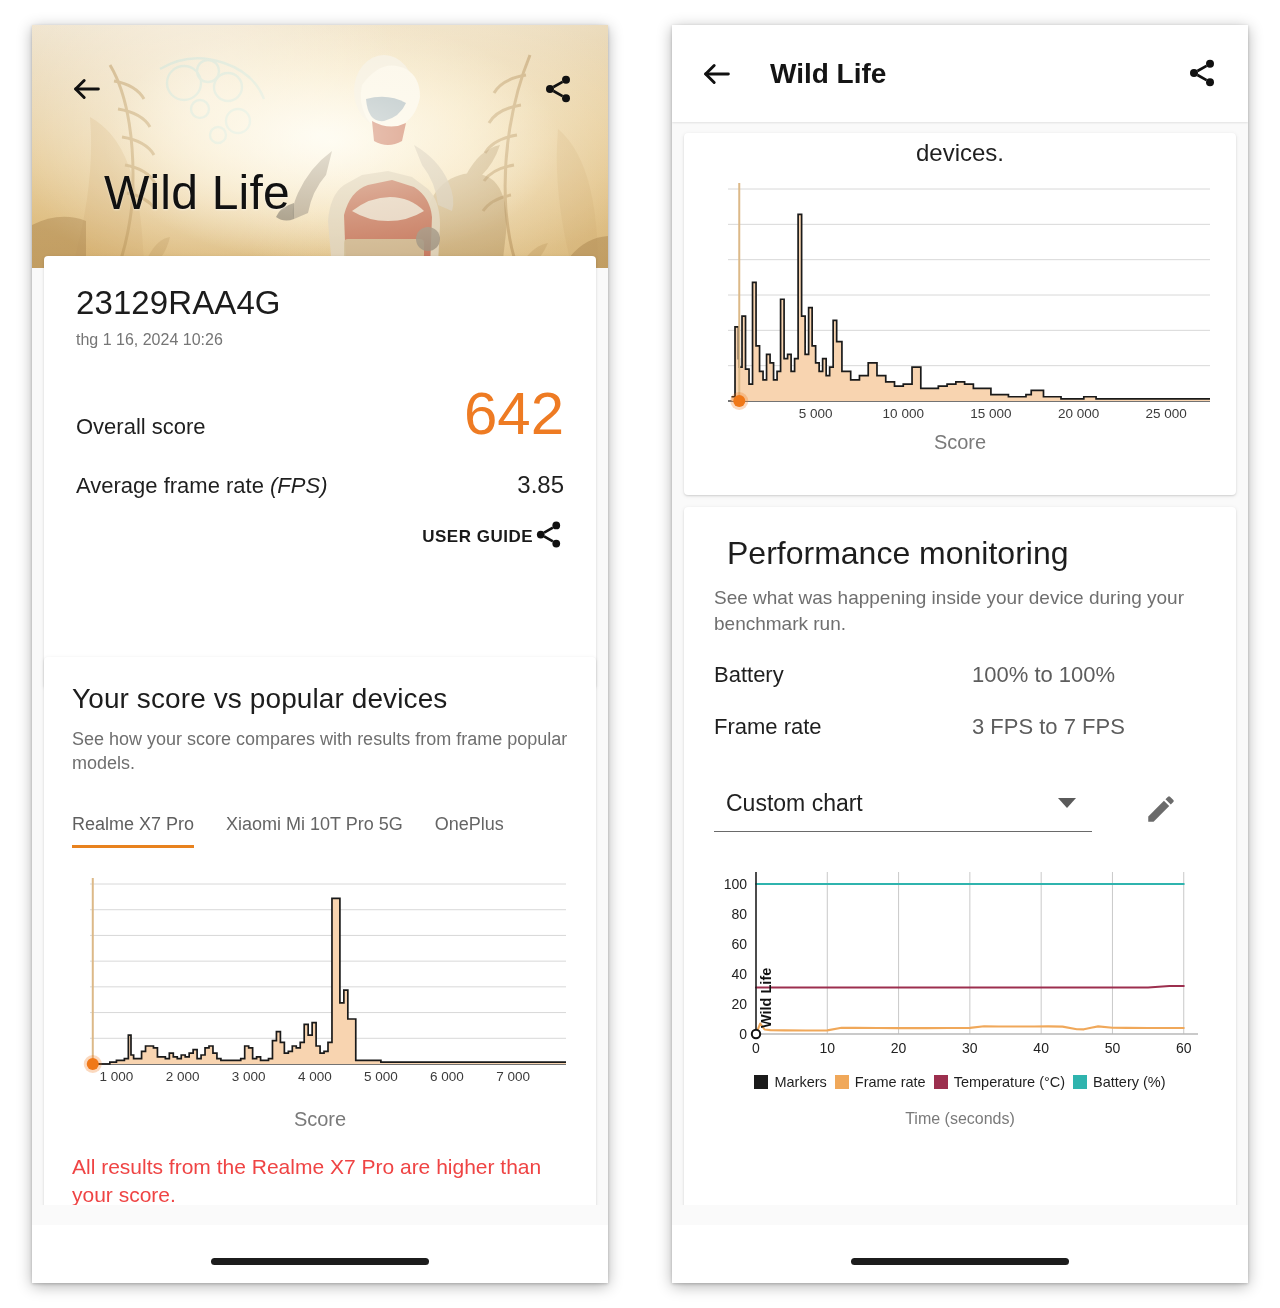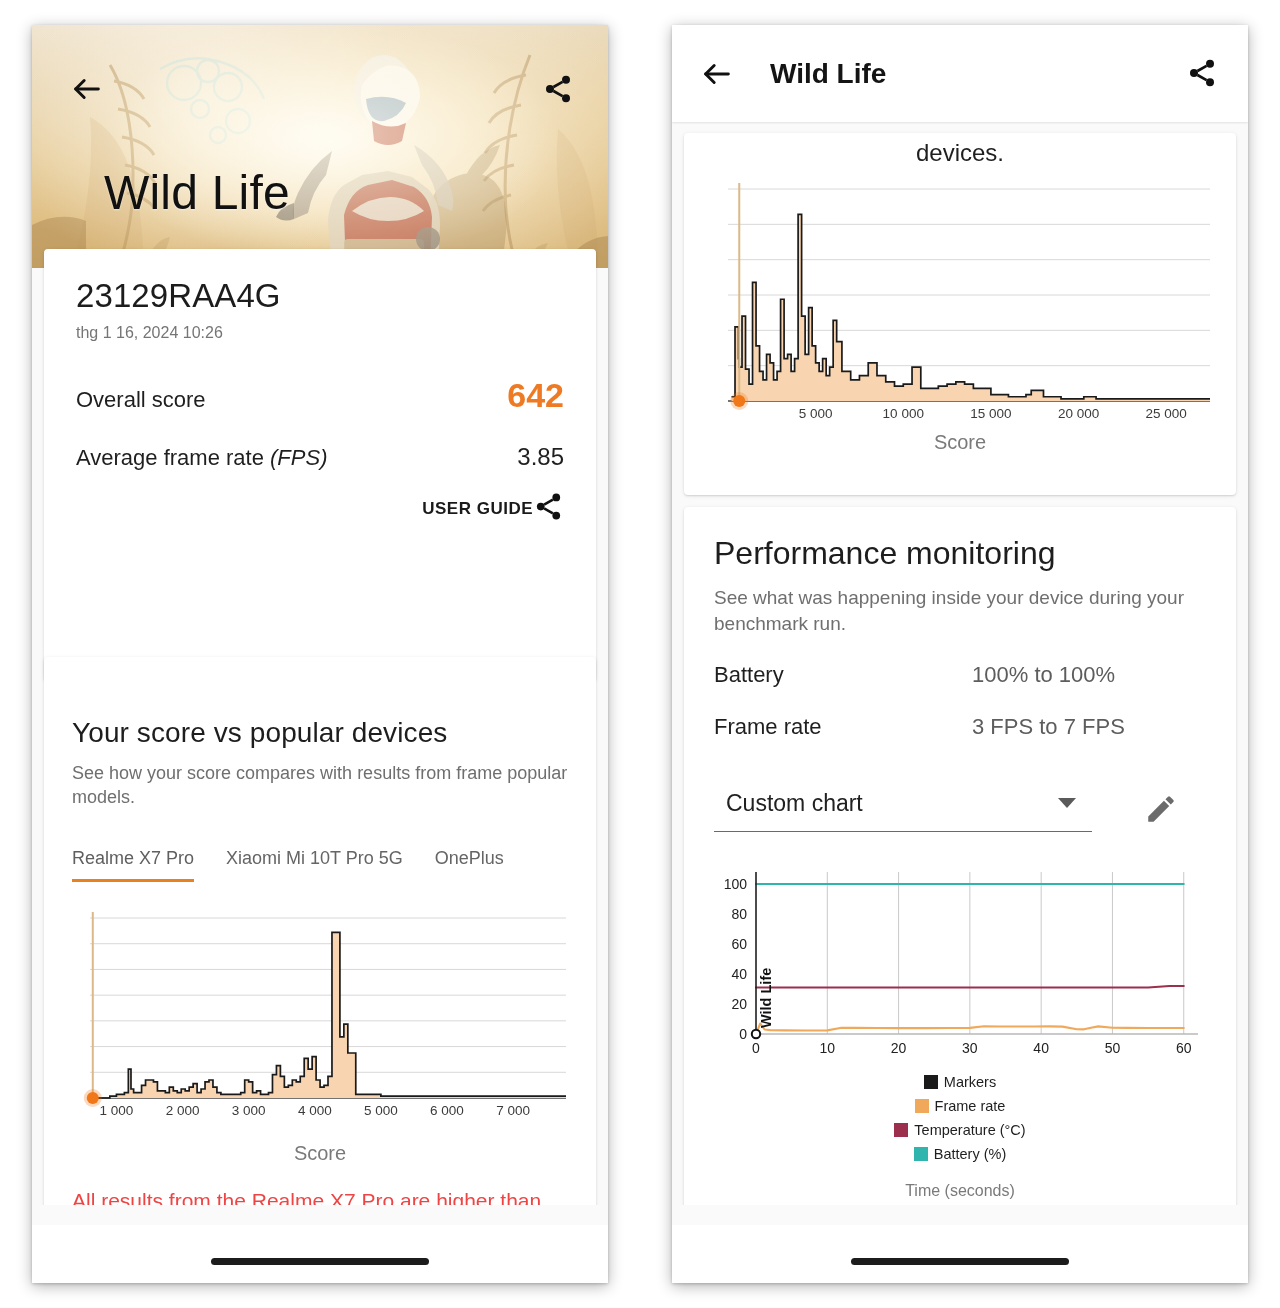--- a/index.html
+++ b/index.html
@@ -44,44 +44,44 @@
   .hero-share { position:absolute; right: 34px; top: 48px; width:32px; height:32px; cursor:pointer; }
 
   
   .card {
     background:#fff; border-radius: 4px;
     box-shadow: 0 1px 2px rgba(0,0,0,0.13), 0 1px 5px rgba(0,0,0,0.07);
   }
 
   
   #score-card {
-    position: absolute; left: 12px; top: 224px; width: 552px; height: 432px;
+    position: absolute; left: 12px; top: 231px; width: 552px; height: 432px;
     padding: 28px 32px 0 32px;
   }
   .device-name { font-size: 33px; color:#1c1c1c; letter-spacing:0.1px; }
   .device-date { font-size: 16px; color:#757575; margin-top: 9px; }
   .score-row {
     display:flex; align-items:baseline; justify-content:space-between;
     margin-top: 38px;
   }
   .score-row .lbl { font-size: 22px; color:#1f1f1f; }
-  .score-big { font-size: 34px; color:#ee7b23; line-height: 0.9; font-weight: bold; }
+  .score-big { font-size: 60px; color:#ee7b23; line-height: 0.9; }
   .fps-row { display:flex; align-items:baseline; justify-content:space-between; margin-top: 30px; }
   .fps-row .lbl { font-size: 22px; color:#1f1f1f; }
   .fps-row .lbl i { font-style: italic; }
   .fps-val { font-size: 24px; color:#1f1f1f; }
   .guide-row { display:flex; align-items:center; justify-content:flex-end; margin-top: 20px; }
   .guide-link { font-size:17px; font-weight:bold; color:#1a1a1a; letter-spacing:0.5px; cursor:pointer; }
 
   
   #compare-card {
     position:absolute; left:12px; top: 632px; width: 552px; height: 614px;
     padding: 26px 28px 0 28px;
   }
-  .sec-title { font-size: 28px; color:#1d1d1d; letter-spacing:0.1px;margin-top:34px; }
+  .sec-title { font-size: 28px; color:#1d1d1d; letter-spacing:0.1px; }
   .sec-sub { font-size: 18px; color:#6f6f6f; line-height: 1.35; margin-top: 12px; }
   .tabs { display:flex; gap: 0; margin-top: 34px; }
   .tab {
     font-size: 18px; color:#656565; padding: 4px 0 10px 0; cursor:pointer;
     border-bottom: 3px solid transparent; margin-right: 32px; white-space:nowrap;
   }
   .tab.active { color:#5f5f5f; border-bottom-color:#e8821e; }
 
   .hist-wrap { position:relative; margin-top: 30px; height: 228px; }
   .hist-wrap svg { display:block; }
@@ -101,42 +101,42 @@
   #right-chart-card {
     position:absolute; left:12px; top: 108px; width: 552px; height: 362px;
     padding: 0 10px; overflow:hidden;
   }
   .cut-text { text-align:center; font-size:24px; color:#1f1f1f; margin-top: 6px; }
 
   #perf-card {
     position:absolute; left:12px; top: 482px; width: 552px; height: 742px;
     padding: 28px 30px 0 30px;
   }
-  .perf-title { font-size: 32px; color:#1d1d1d; }
+  .perf-title { font-size: 32px; color:#1d1d1d;margin-left:13px; }
   .perf-sub { font-size: 19px; color:#6f6f6f; line-height:1.35; margin-top: 13px; }
   .kv { display:flex; margin-top: 26px; font-size: 22px; }
   .kv .k { width: 258px; color:#1f1f1f; }
   .kv .v { color:#5d5d5d; }
 
   .select-row { display:flex; align-items:center; margin-top: 46px; }
   .select-field {
     position:relative; flex: 0 0 378px; border-bottom:1px solid #6a6a6a;
     padding: 4px 0 14px 12px; display:flex; align-items:center; cursor:pointer;
   }
   .select-field .sv { font-size: 23px; color:#212121; }
   .caret {
     position:absolute; right: 16px; top: 12px;
     width:0; height:0; border-left:9px solid transparent; border-right:9px solid transparent;
     border-top:10px solid #5a5a5a;
   }
   .edit-btn { margin-left: 52px; width:34px; height:34px; cursor:pointer; }
 
   .cc-wrap { margin-top: 30px; }
   .time-cap { text-align:center; font-size:16px; color:#7a7a7a; margin-top: 20px; }
-  .legend { display:flex; justify-content:center; align-items:center; gap: 8px; margin-top: 8px; flex-direction: column; }
+  .legend { display:flex; justify-content:center; align-items:center; gap: 8px; margin-top: 8px; }
   .legend .li { display:flex; align-items:center; gap:6px; font-size:14.5px; color:#1f1f1f; }
   .legend .sw { width:14px; height:14px; display:inline-block; }
 
   
   .navbar { position:absolute; left:0; bottom:0; width:100%; height:58px; background:#fff; }
   .nav-pill {
     position:absolute; left:50%; transform:translateX(-50%); bottom: 18px;
     width: 218px; height: 7px; border-radius: 4px; background:#1c1c1c;
   }
   .scrollgap { position:absolute; left:0; bottom:58px; width:100%; height:20px; background:#fafafa; }

